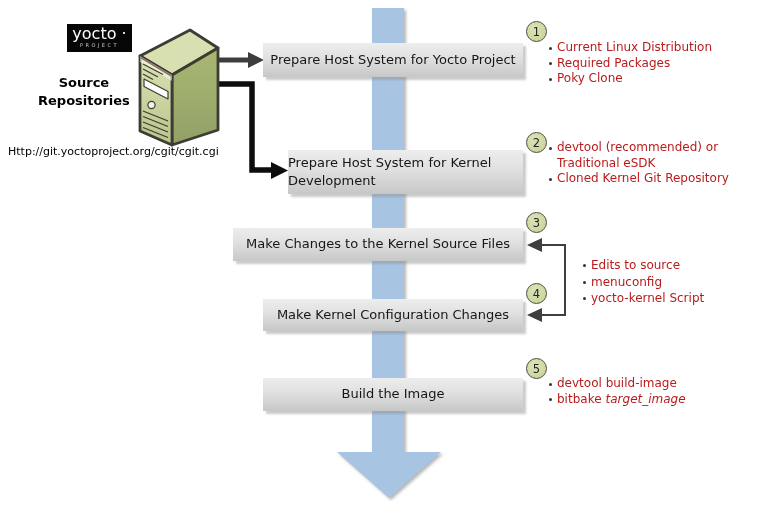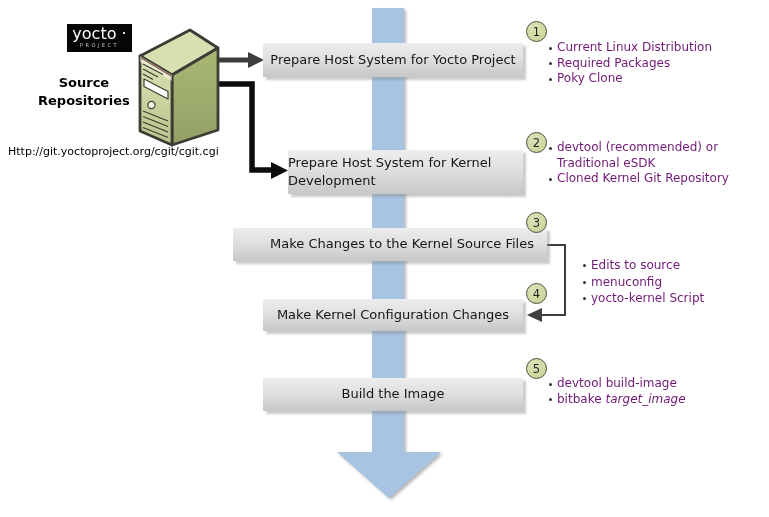--- a/index.html
+++ b/index.html
@@ -7,21 +7,21 @@
   .layer{position:absolute;left:0;top:0;}
   .box{position:absolute;display:flex;align-items:center;justify-content:center;
        font-size:13px;color:#161616;
        background:linear-gradient(180deg,#ededed 0%,#e0e0e0 45%,#c7c7c7 100%);
        box-shadow:3px 3px 2px rgba(140,140,140,.45);
        line-height:1.4;}
   .circle{position:absolute;width:21px;height:21px;border-radius:50%;
       background:radial-gradient(circle at 38% 32%, #dae3b6, #c6d295);
       border:1.6px solid #4e4e40;box-sizing:border-box;
       display:flex;align-items:center;justify-content:center;font-size:11.5px;color:#222;}
-  ul.notes{position:absolute;list-style:none;margin:0;padding:0;font-size:12px;color:#701a75;line-height:15.5px;}
+  ul.notes{position:absolute;list-style:none;margin:0;padding:0;font-size:12px;color:#b91c1c;line-height:15.5px;}
   ul.notes li{position:relative;padding-left:9px;}
   ul.notes li::before{content:"";position:absolute;left:1px;top:6.5px;width:3px;height:3px;background:#333;border-radius:50%;}
   ul.notes.wide{line-height:16.5px;}
   ul.notes.wide li::before{top:7px;}
   .logo{position:absolute;left:67px;top:24px;width:65px;height:28px;background:#060606;color:#fff;text-align:center;}
   .logo .brand{font-size:16px;line-height:17px;margin-top:1px;display:block;}
   .logo .sub{display:block;font-size:5px;letter-spacing:2.5px;color:#c8c8c8;margin-top:0px;}
   .src-title{position:absolute;left:38px;top:74px;font-weight:bold;font-size:13px;line-height:18px;color:#000;text-align:center;}
   .url{position:absolute;left:8px;top:145px;font-size:11px;color:#000;}
   .italic{font-style:italic;margin-left:4px;}
@@ -92,21 +92,21 @@
   </div>
 
   <div class="url">Http://git.yoctoproject.org/cgit/cgit.cgi</div>
 
   <div class="box" style="left:263px;top:43px;width:260px;height:34px;">
       <span>Prepare Host System for Yocto Project</span>
     </div>
   <div class="box" style="left:288px;top:150px;width:235px;height:44px;">
       <span>Prepare Host System for Kernel Development</span>
     </div>
-  <div class="box" style="left:233px;top:228px;width:290px;height:33px;padding-left:24px;">
+  <div class="box" style="left:233px;top:228px;width:290px;height:33px;">
       <span>Make Changes to the Kernel Source Files</span>
     </div>
   <div class="box" style="left:263px;top:299px;width:260px;height:32px;">
       <span>Make Kernel Configuration Changes</span>
     </div>
   <div class="box" style="left:263px;top:378px;width:260px;height:33px;">
       <span>Build the Image</span>
     </div>
 
   <div class="circle" style="left:526px;top:21px;">

